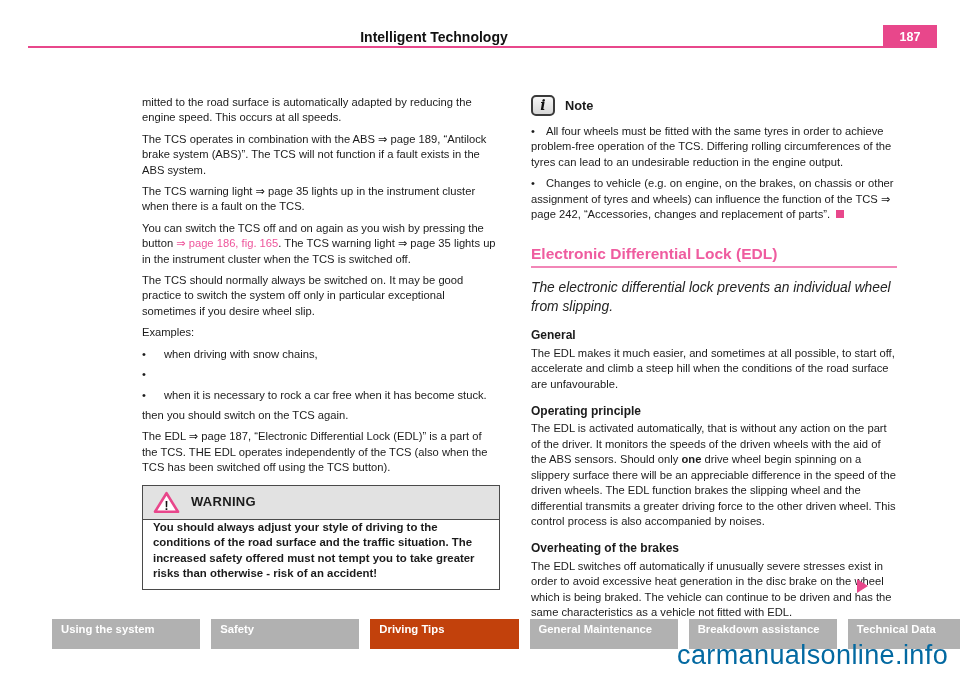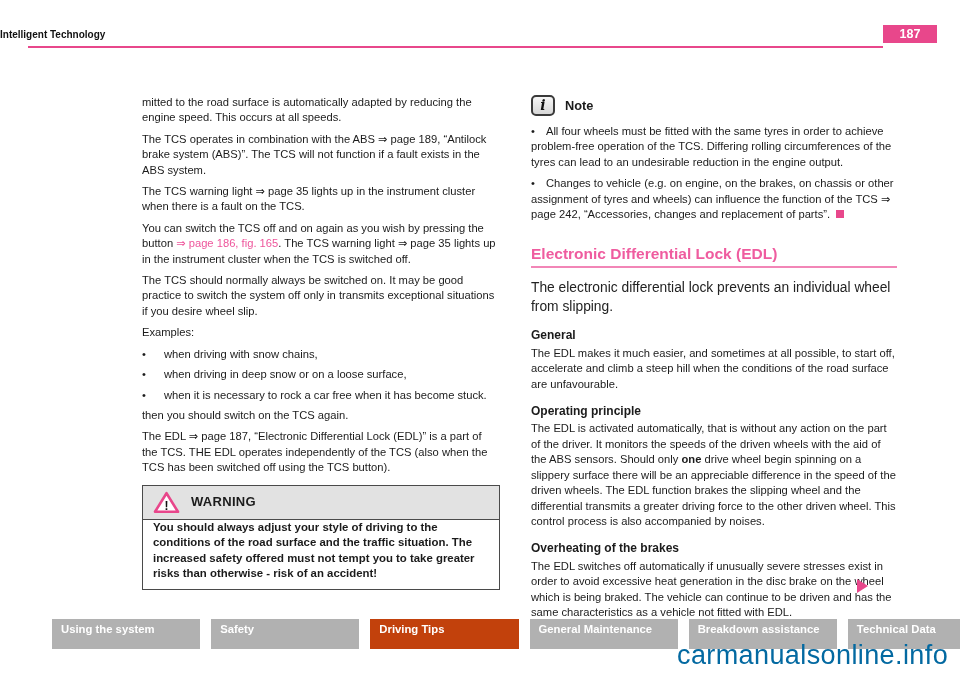--- a/index.html
+++ b/index.html
@@ -3,25 +3,25 @@
 <meta charset="utf-8">
 <style>
   html,body { margin:0; padding:0; background:#ffffff; }
   .page {
     position:relative; width:960px; height:673px; overflow:hidden;
     background:#ffffff; font-family:"Liberation Sans", sans-serif; color:#1b1b1b;
   }
 
   
   .page-title {
-    position:absolute; top:29px; left:0; width:868px; text-align:left;
-    font-size:10px; font-weight:bold; color:#111;
+    position:absolute; top:29px; left:0; width:868px; text-align:center;
+    font-size:14px; font-weight:bold; color:#111;
   }
   .page-badge {
-    position:absolute; top:25px; left:883px; width:54px; height:18px;
+    position:absolute; top:25px; left:883px; width:54px; height:23px;
     background:#e8478b; color:#fff; font-size:12.5px; font-weight:bold;
     display:flex; align-items:center; justify-content:center;
   }
   .header-rule {
     position:absolute; top:46px; left:28px; width:855px; height:2px; background:#e8478b;
   }
 
   
   .col { position:absolute; top:95px; font-size:11.2px; line-height:15.4px;margin-left:34px; }
   .col-left  { left:108px; width:358px; }
@@ -61,21 +61,21 @@
     display:inline-block; width:8px; height:8px; background:#e8478b; margin-left:6px;
   }
 
   
   .section-heading {
     margin-top:24px; padding-bottom:4px;
     color:#ef5c9f; font-size:15.5px; font-weight:bold;
     border-bottom:2px solid #f286b7;
   }
   .section-lead {
-    margin:11px 0 4px 0; font-size:13.8px; line-height:18.8px; color:#232323;
+    margin:11px 0 4px 0; font-style:italic; font-size:13.8px; line-height:18.8px; color:#232323;
   }
   .sub2 { font-weight:bold; margin:12px 0 2px 0; font-size:12px; }
 
   .continue-arrow {
     position:absolute; left:857px; top:579px; width:0; height:0;
     border-left:11px solid #e8478b; border-top:7px solid transparent; border-bottom:7px solid transparent;
   }
 
   
   .footer-nav {
@@ -101,30 +101,29 @@
   <div class="page-title">Intelligent Technology</div>
   <div class="page-badge">187</div>
   <div class="header-rule"></div>
 
   <div class="col col-left">
     <p>mitted to the road surface is automatically adapted by reducing the engine speed. This occurs at all speeds.</p>
     <p>The TCS operates in combination with the ABS ⇒ page 189, “Antilock brake system (ABS)”. The TCS will not function if a fault exists in the ABS system.</p>
     <p>The TCS warning light ⇒ page 35 lights up in the instrument cluster when there is a fault on the TCS.</p>
 
     <p><span>You can switch the TCS off and on again as you wish by pressing the button </span><span class="xref-link">⇒ page 186, fig. 165</span><span>. The TCS warning light ⇒ page 35 lights up in the instrument cluster when the TCS is switched off.</span></p>
-    <p>The TCS should normally always be switched on. It may be good practice to switch the system off only in transmits exceptional situations if you desire wheel slip.</p>
+    <p>The TCS should normally always be switched on. It may be good practice to switch the system off only in particular exceptional sometimes if you desire wheel slip.</p>
     <p>Examples:</p>
 
     <div class="bullet-row">
       <span class="dot">•</span>
       <span>when driving with snow chains,</span>
     </div>
     <div class="bullet-row">
       <span class="dot">•</span>
-      <span>when driving in deep snow or on a loose surface,</span>
     </div>
     <div class="bullet-row">
       <span class="dot">•</span>
       <span>when it is necessary to rock a car free when it has become stuck.</span>
     </div>
 
     <p>then you should switch on the TCS again.</p>
     <p>The EDL ⇒ page 187, “Electronic Differential Lock (EDL)” is a part of the TCS. THE EDL operates independently of the TCS (also when the TCS has been switched off using the TCS button).</p>
 
     <div class="warning-box">

